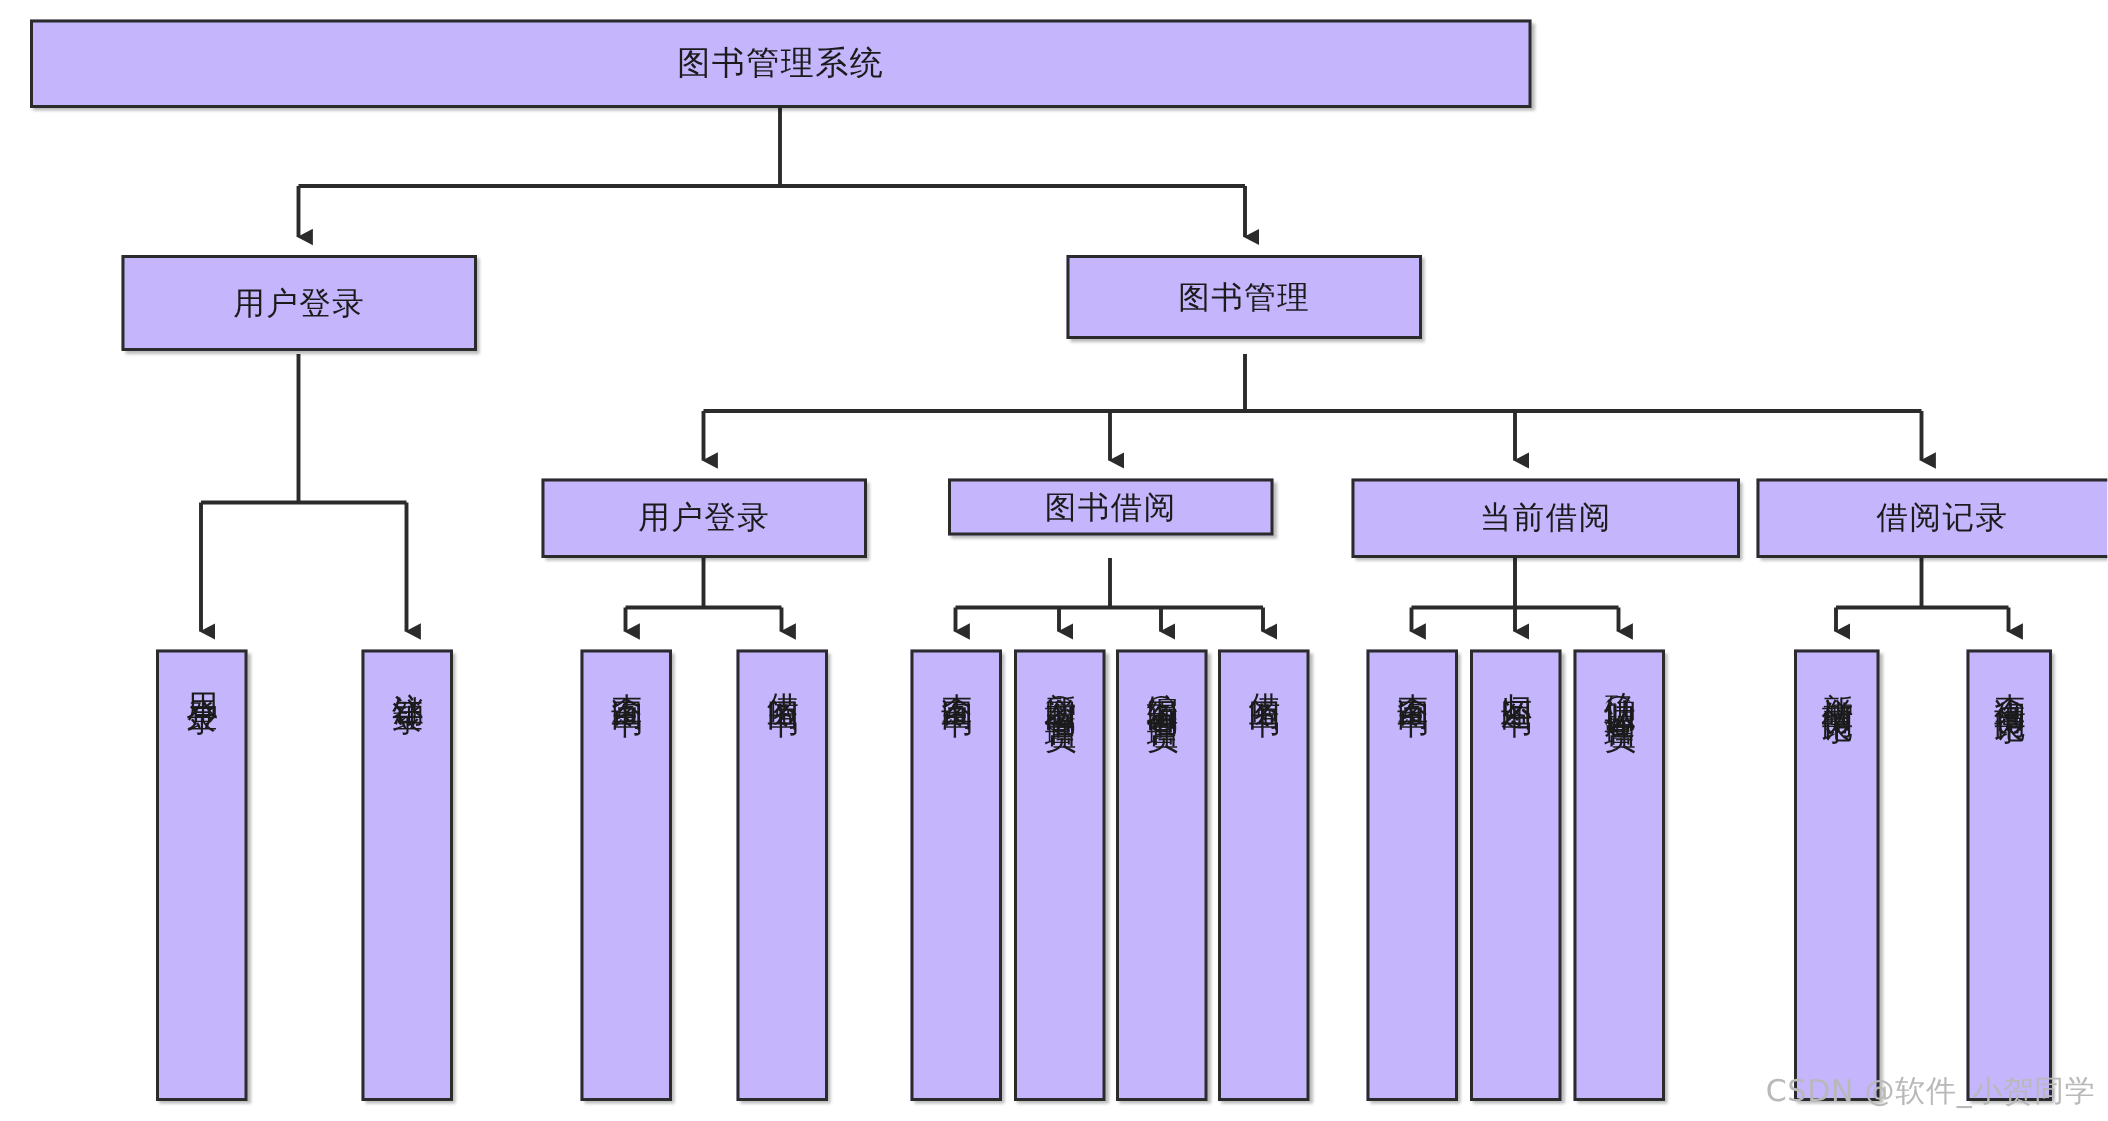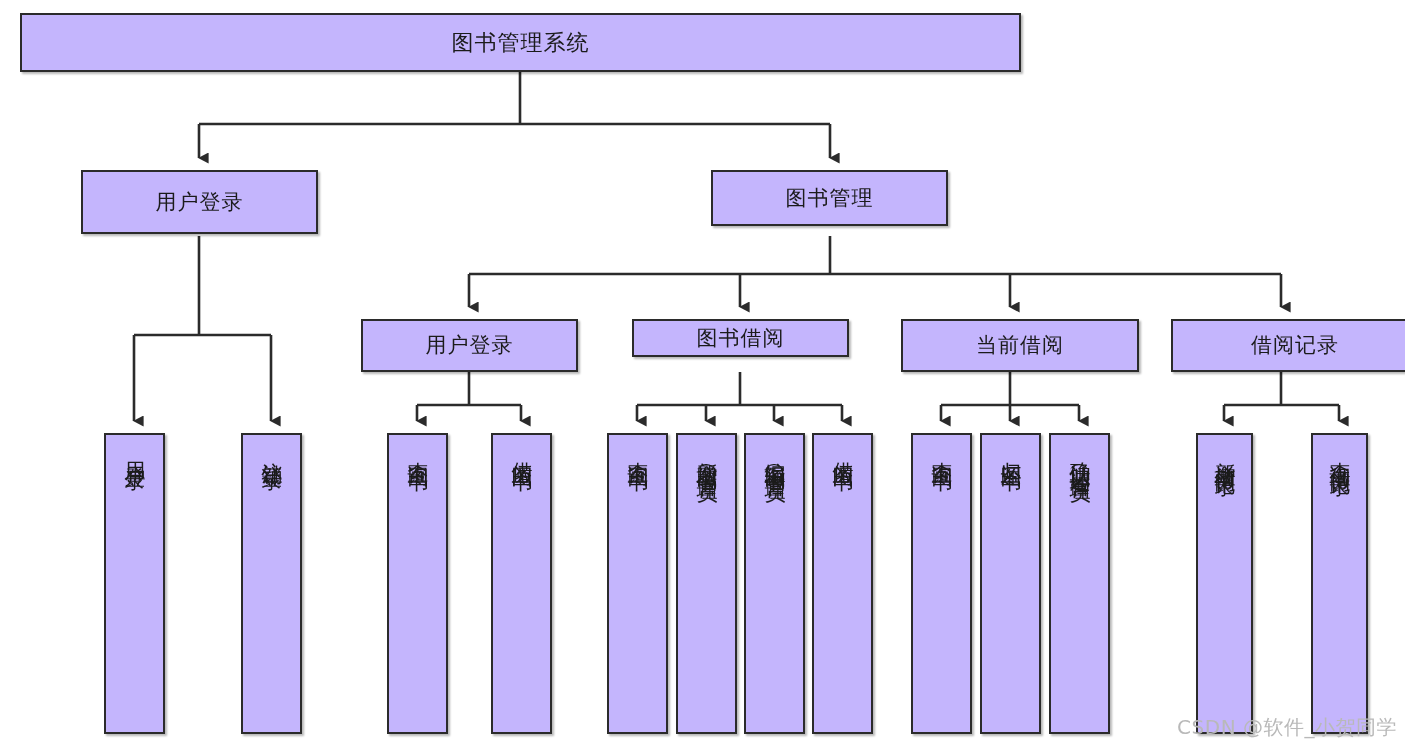--- a/index.html
+++ b/index.html
@@ -132,21 +132,21 @@
   <div class="node" style="left:711px; top:170px; width:237px; height:56px;">
     <span class="label">图书管理</span>
   </div>
 
   <div class="node" style="left:361px; top:319px; width:217px; height:53px;">
     <span class="label">用户登录</span>
   </div>
   <div class="node" style="left:632px; top:319px; width:217px; height:38px;">
     <span class="label">图书借阅</span>
   </div>
-  <div class="node" style="left:901px; top:319px; width:238px; height:53px;">
+  <div class="node" style="left:901px; top:319px; width:259px; height:53px;">
     <span class="label">当前借阅</span>
   </div>
   <div class="node" style="left:1171px; top:319px; width:248px; height:53px;">
     <span class="label">借阅记录</span>
   </div>
 
   <div class="node vertical" style="left:104px; top:433px; width:61px; height:301px;">
     <span class="label">用户登录</span>
   </div>
   <div class="node vertical" style="left:241px; top:433px; width:61px; height:301px;">

